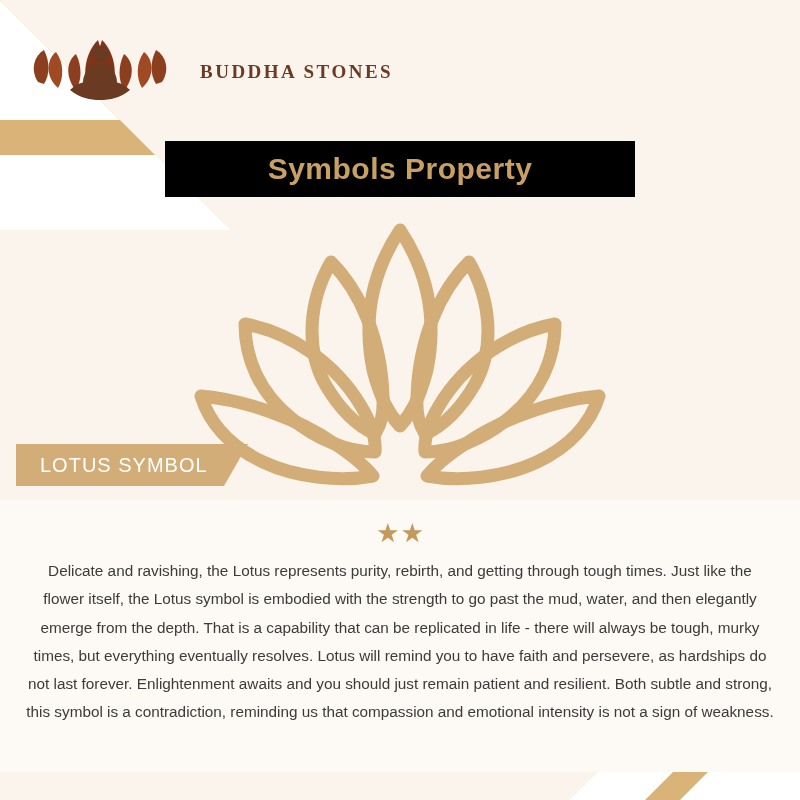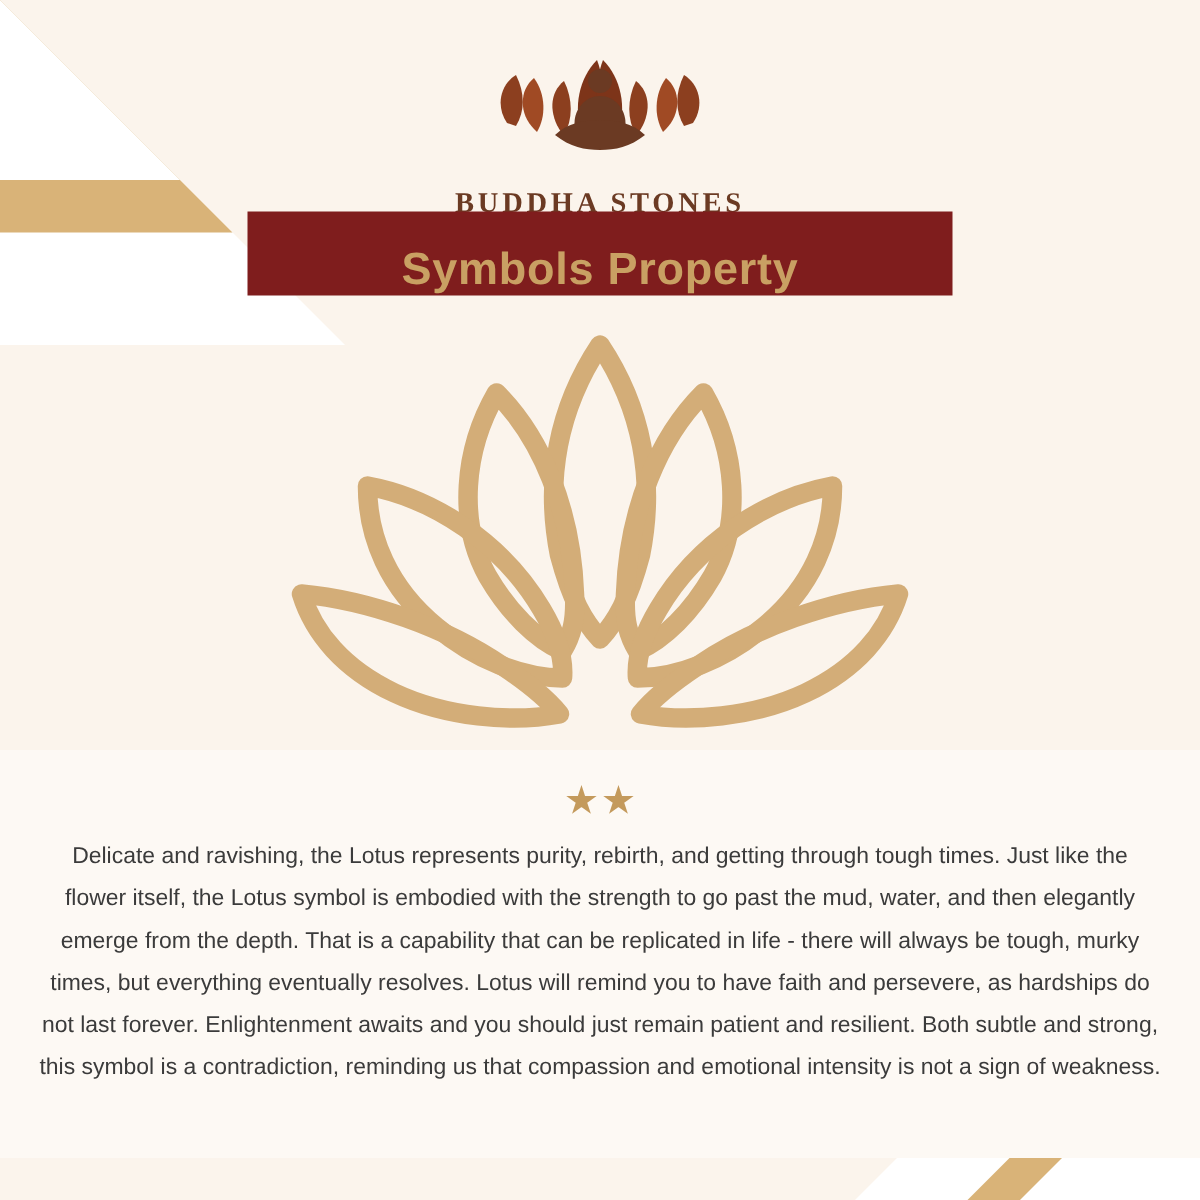--- a/index.html
+++ b/index.html
@@ -50,40 +50,40 @@
     bottom: 0; right: 0;
     border-width: 0 0 120px 120px;
     border-color: transparent transparent #ffffff transparent;
   }
 
   
   .brand {
     position: absolute;
     top: 18px; left: 0; right: 0;
     display: flex;
-    flex-direction: column;
+    flex-direction: row;
     align-items: center;
   }
   .brand-logo { width: 200px; height: 105px; display: block; }
   .brand-name {
     margin-top: 2px;
     font-size: 19px;
     font-weight: bold;
     letter-spacing: 2.5px;
     color: #6b3a23;
     font-family: "Liberation Serif", serif;
   }
 
   
   .title-band {
     position: absolute;
     top: 141px; left: 165px;
     width: 470px; height: 56px;
-    background: #7f1d1d;
-    display: flex; align-items: flex-end; justify-content: center;
+    background: #000000;
+    display: flex; align-items: center; justify-content: center;
   }
   .title-band .title-text {
     font-size: 30px;
     font-weight: bold;
     color: #c9a063;
     letter-spacing: 0.5px;
   }
 
   
   .lotus-art {
@@ -202,20 +202,26 @@
       <path d="M60 124 C104 132 150 162 176 206 C188 226 191 240 190 252 C164 252 132 240 106 218 C74 192 60 158 60 124 Z"></path>
 
       <path d="M370 124 C326 132 280 162 254 206 C242 226 239 240 240 252 C266 252 298 240 324 218 C356 192 370 158 370 124 Z"></path>
 
       <path d="M16 196 C60 200 112 218 150 244 C168 256 180 266 188 276 C156 282 112 278 78 262 C44 246 24 222 16 196 Z"></path>
 
       <path d="M414 196 C370 200 318 218 280 244 C262 256 250 266 242 276 C274 282 318 278 352 262 C386 246 406 222 414 196 Z"></path>
     </g>
   </svg>
 
+  <div class="ribbon">
+    <div class="ribbon-body">
+      <span class="ribbon-label">LOTUS SYMBOL</span>
+    </div>
+    <div class="ribbon-tail"></div>
+  </div>
 
   <div class="panel">
     <div class="headline">
       <span class="star">★</span>
       <span class="star">★</span>
     </div>
     <p class="body-copy">Delicate and ravishing, the Lotus represents purity, rebirth, and getting through tough times. Just like the flower itself, the Lotus symbol is embodied with the strength to go past the mud, water, and then elegantly emerge from the depth. That is a capability that can be replicated in life - there will always be tough, murky times, but everything eventually resolves. Lotus will remind you to have faith and persevere, as hardships do not last forever. Enlightenment awaits and you should just remain patient and resilient. Both subtle and strong, this symbol is a contradiction, reminding us that compassion and emotional intensity is not a sign of weakness.</p>
   </div>
 
 </div>

